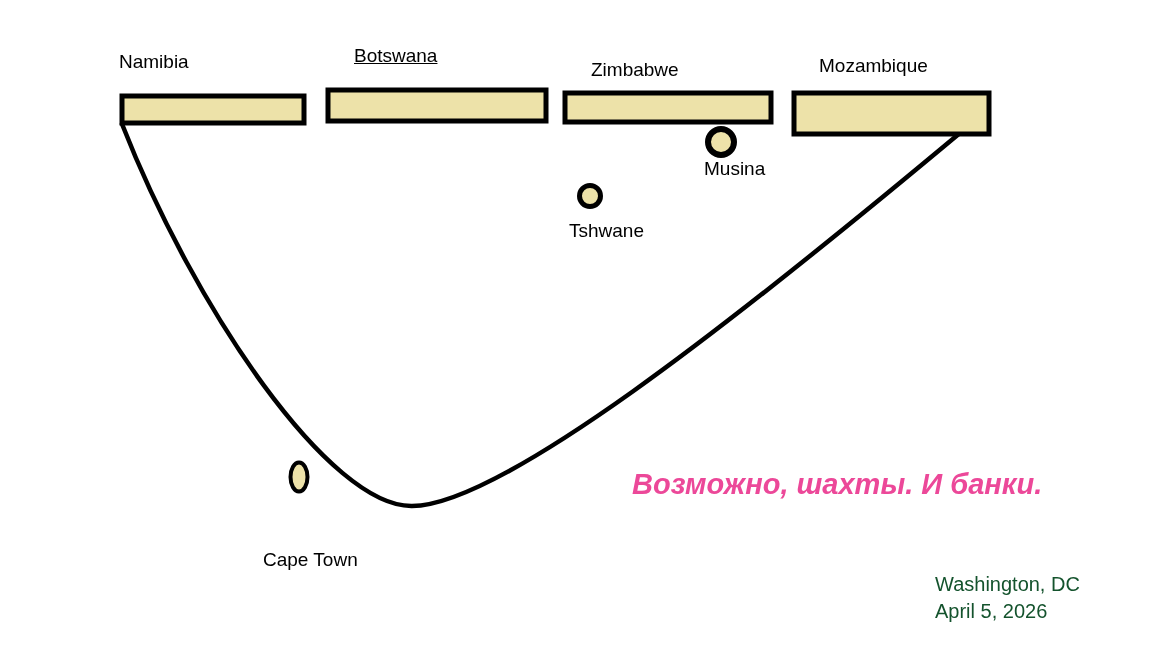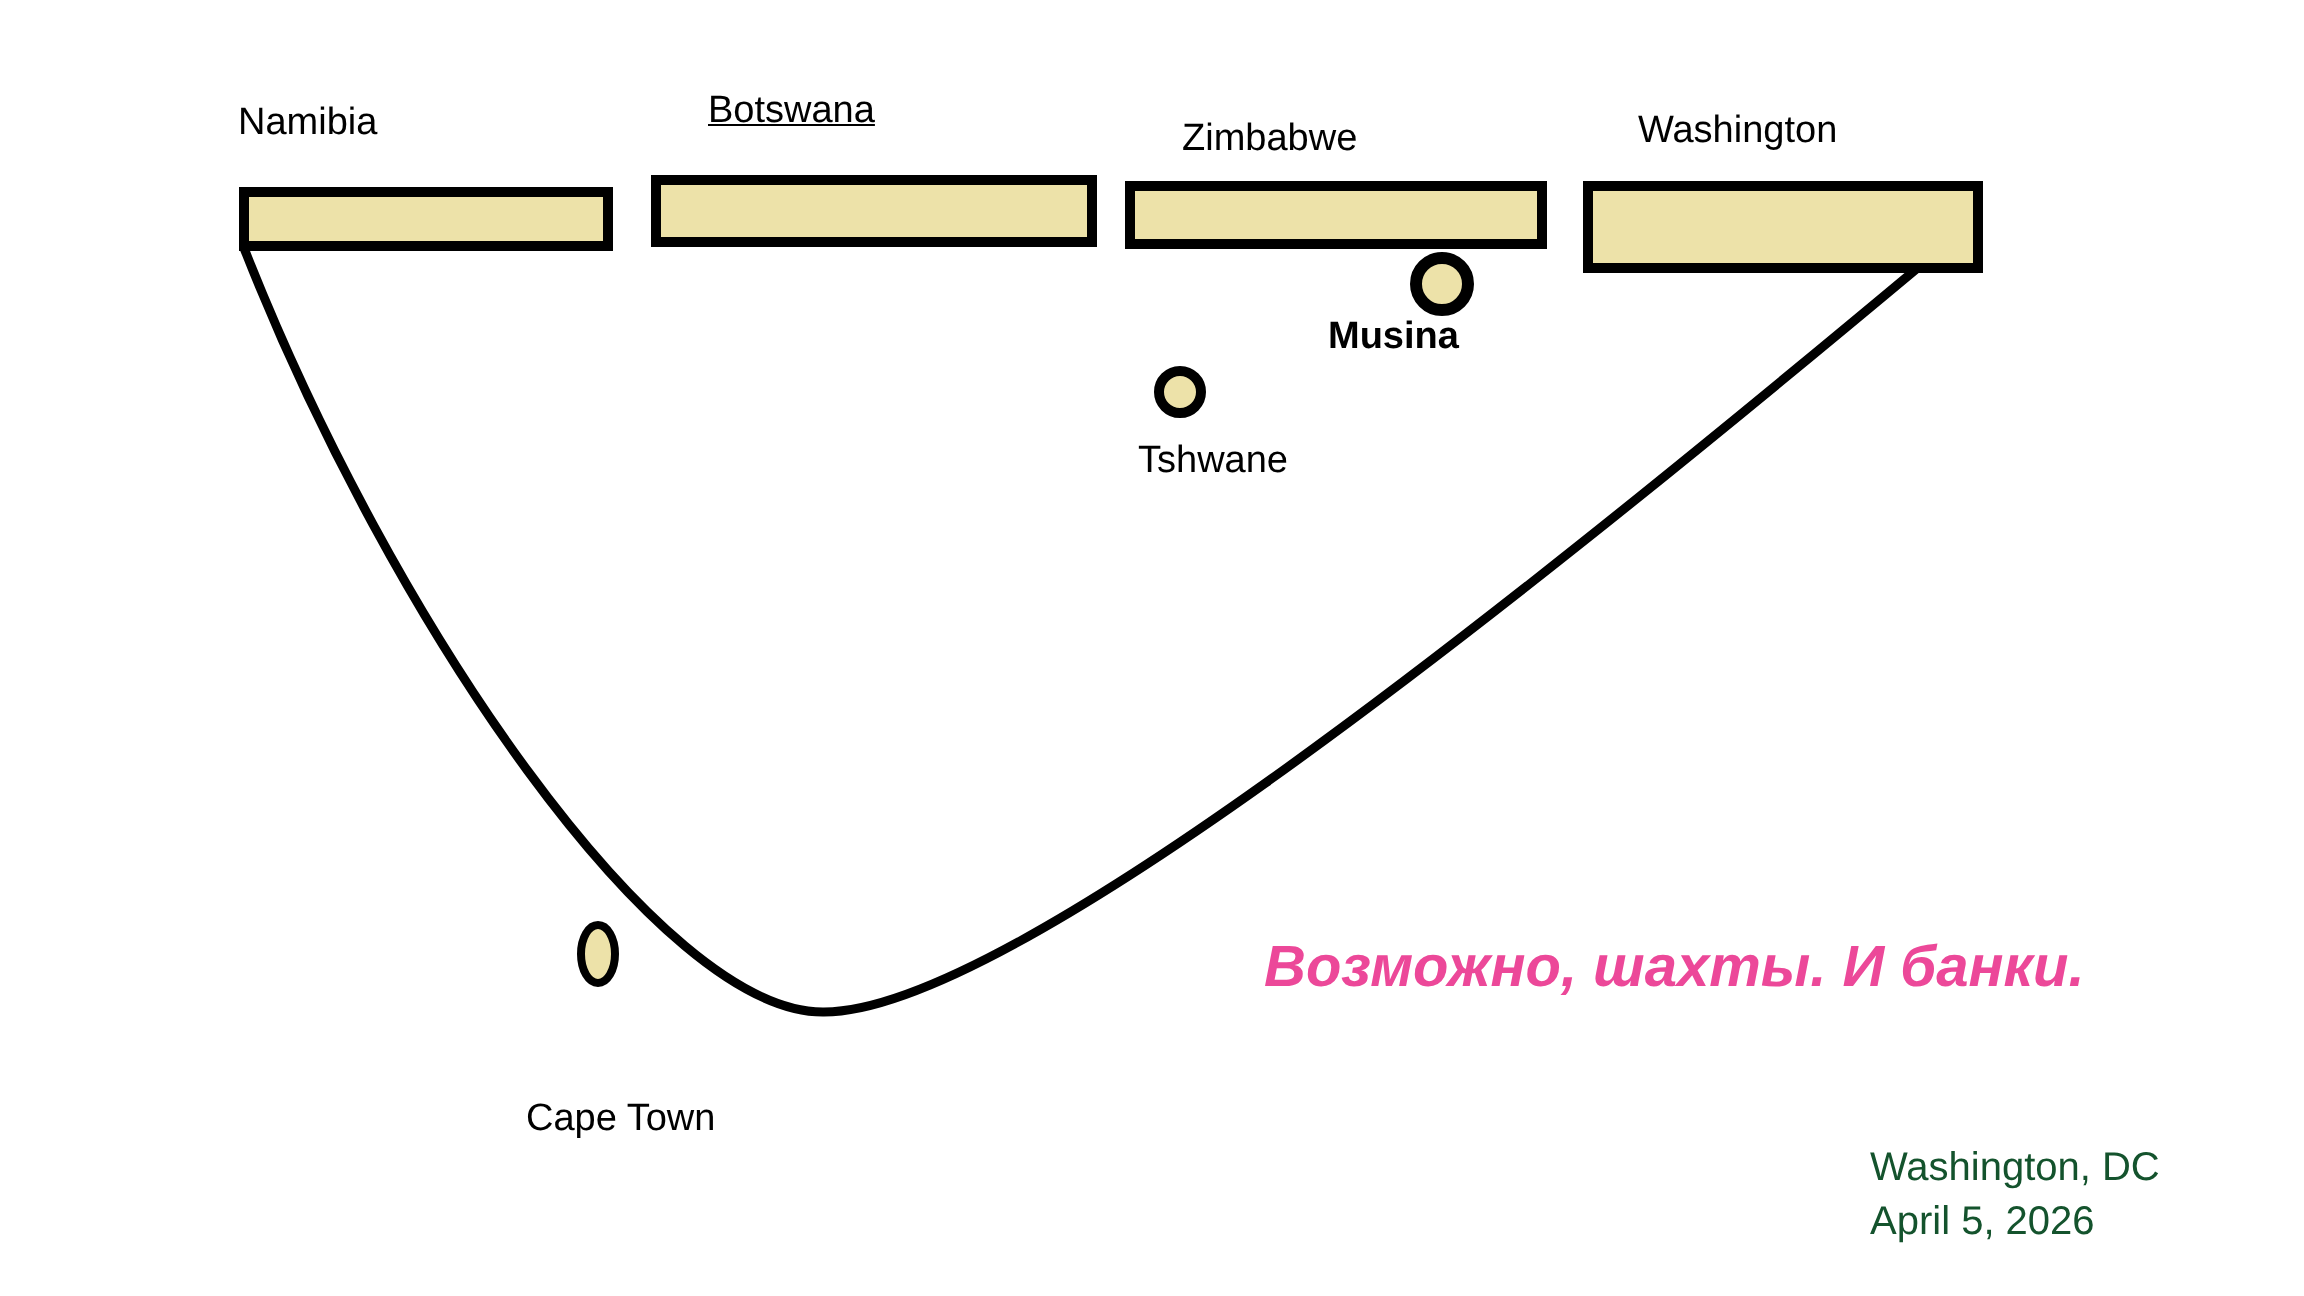--- a/index.html
+++ b/index.html
@@ -71,23 +71,23 @@
     <rect class="country-bar" x="794" y="93" width="195" height="41" fill="#EDE2A9"></rect>
 
     <circle class="city-marker" cx="721" cy="142" r="13" stroke-width="6" fill="#EDE2A9"></circle>
     <circle class="city-marker" cx="590" cy="196" r="10.5" stroke-width="5" fill="#EDE2A9"></circle>
     <ellipse class="city-marker" cx="299" cy="477" rx="8.5" ry="14.5" stroke-width="4" fill="#EDE2A9"></ellipse>
   </svg>
 
   <div class="lbl" style="left:119px; top:51px;">Namibia</div>
   <div class="lbl" style="left:354px; top:45px;text-decoration:underline;">Botswana</div>
   <div class="lbl" style="left:591px; top:59px;">Zimbabwe</div>
-  <div class="lbl" style="left:819px; top:55px;">Washington</div>
+  <div class="lbl" style="left:819px; top:55px;">Mozambique</div>
 
-  <div class="lbl" style="left:664px; top:158px;font-weight:bold;">Musina</div>
+  <div class="lbl" style="left:704px; top:158px;">Musina</div>
   <div class="lbl" style="left:569px; top:220px;">Tshwane</div>
   <div class="lbl" style="left:263px; top:512px;margin-top:37px;">Cape Town</div>
 
   <div class="annotation" style="left:632px; top:468px;">Возможно, шахты. И банки.</div>
 
   <div class="footer" style="left:935px; top:571px;">
     <div>Washington, DC</div>
     <div>April 5, 2026</div>
   </div>
 

